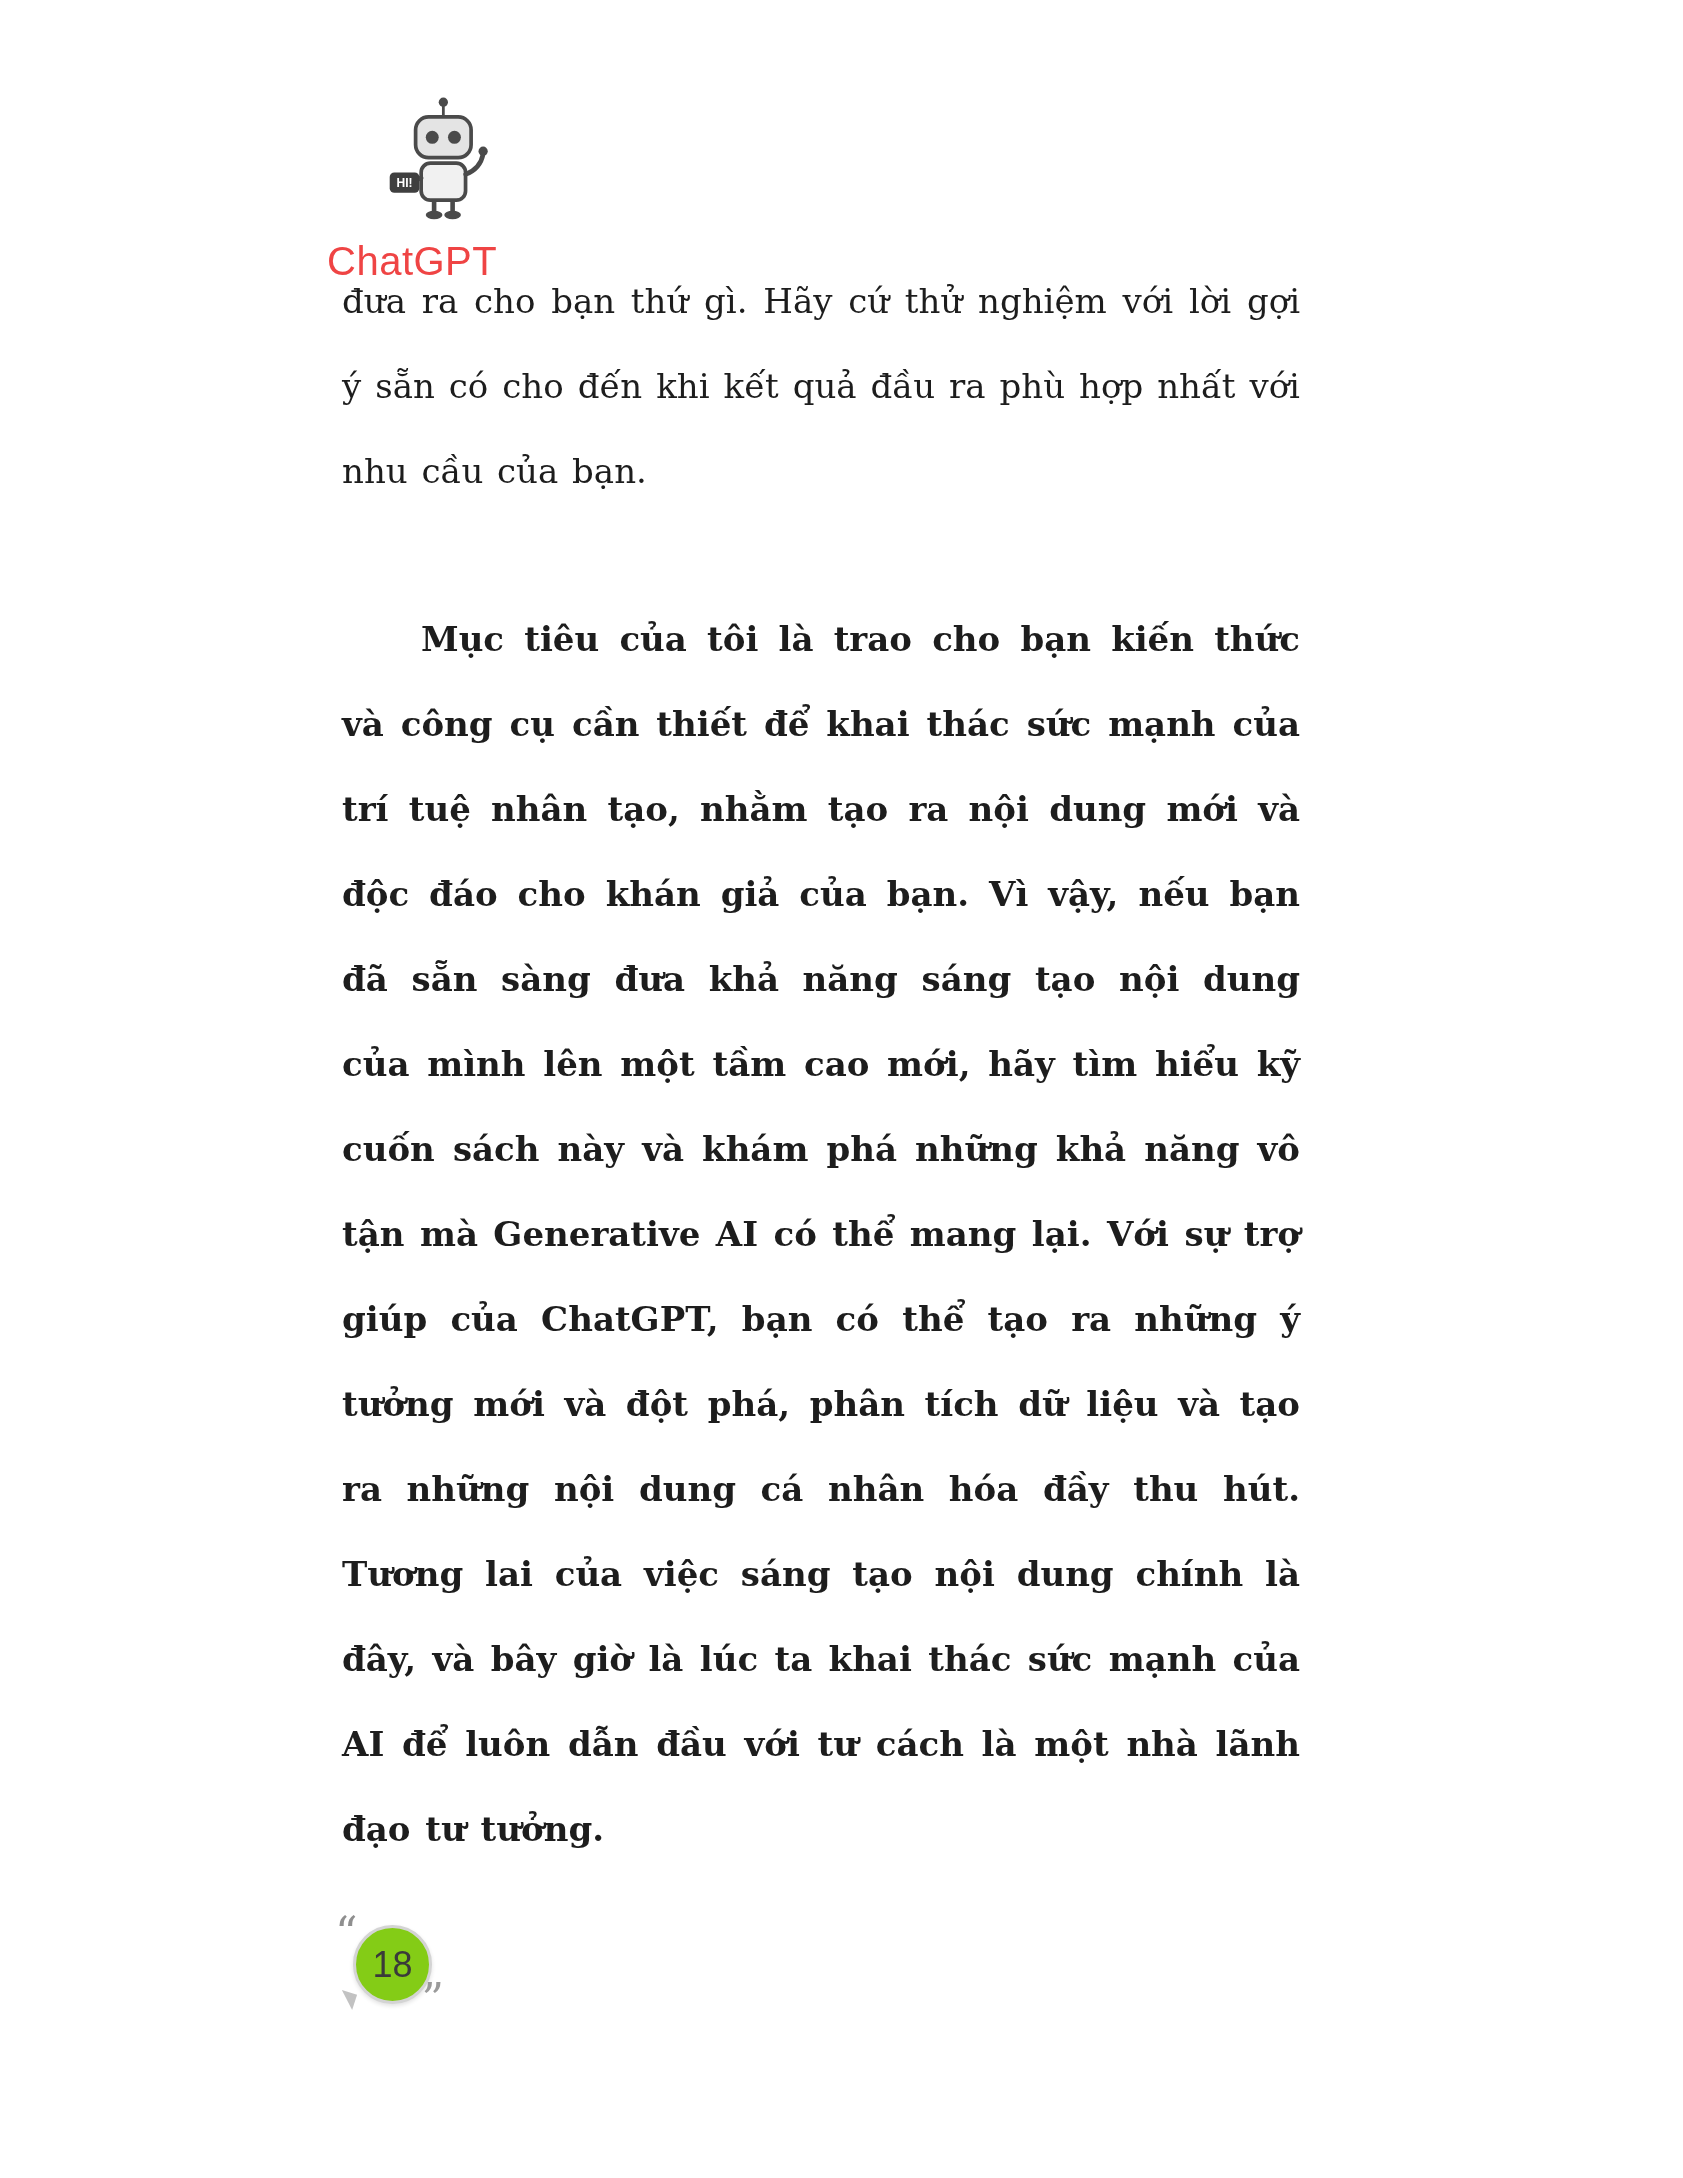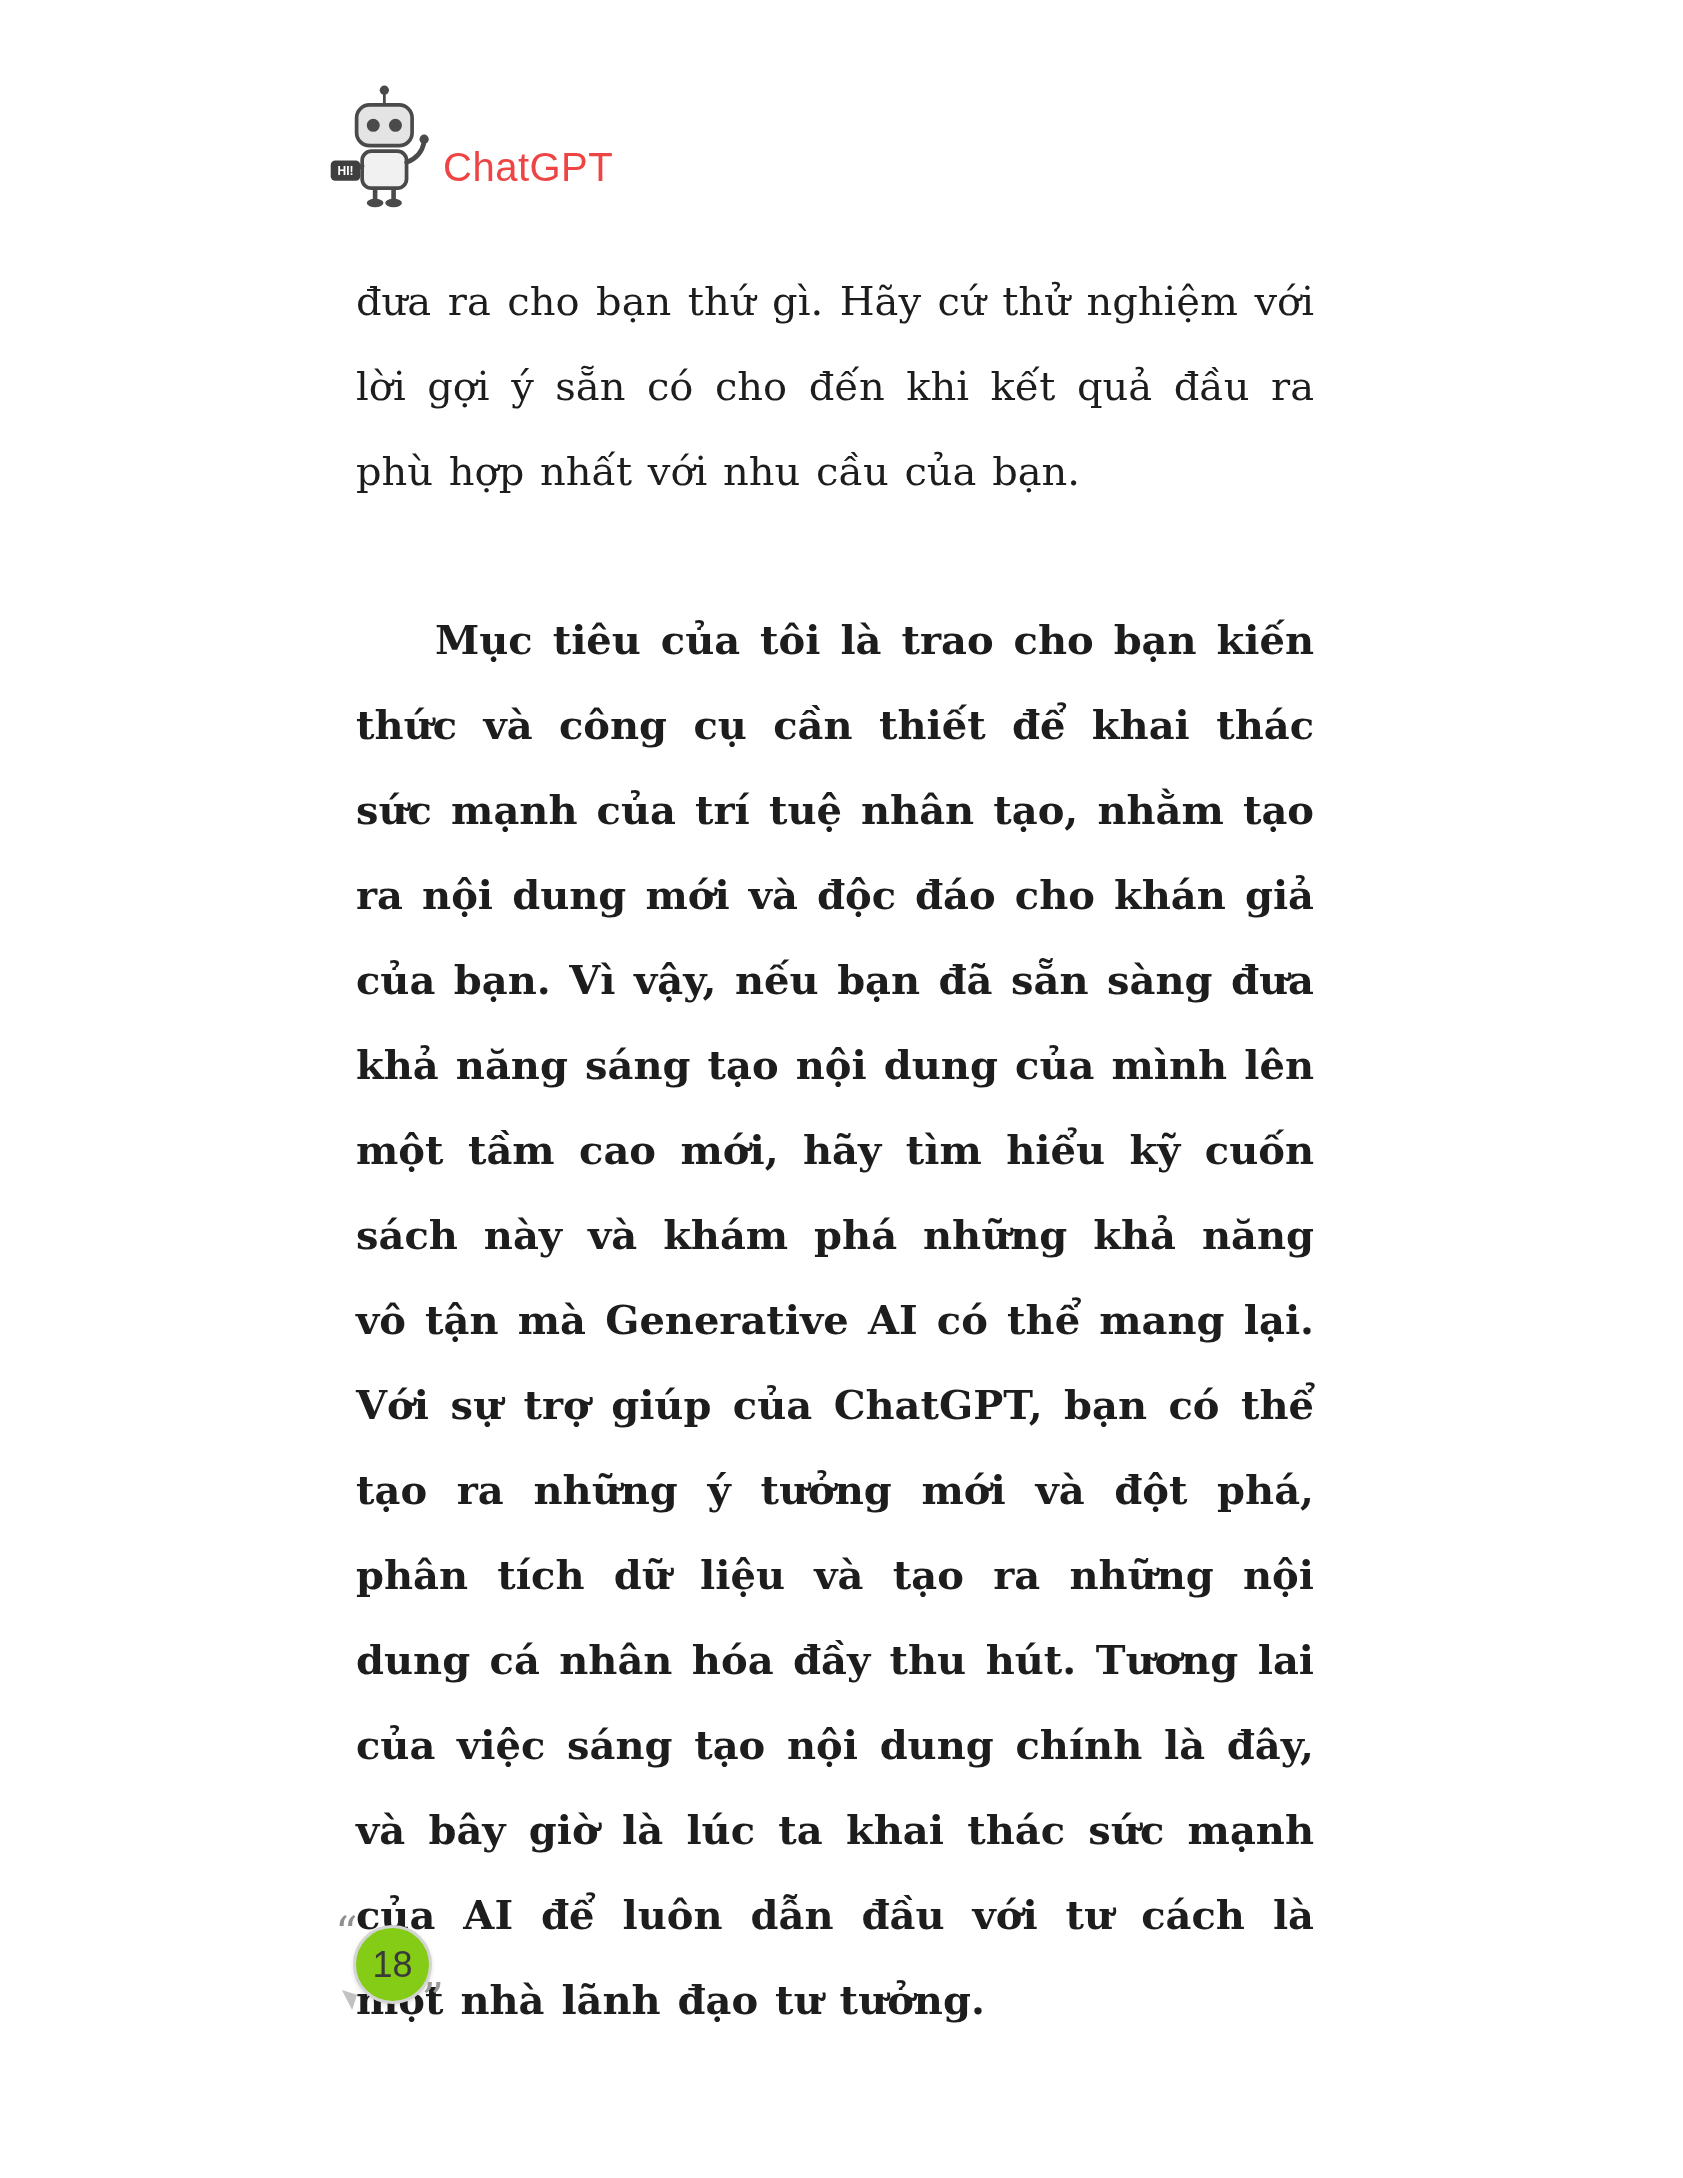--- a/index.html
+++ b/index.html
@@ -13,24 +13,25 @@
     height: 2178px;
     background: #ffffff;
     overflow: hidden;
     font-family: "DejaVu Serif", serif;
   }
 
   
   .page-header {
     position: absolute;
     left: 327px;
-    top: 82px;
+    top: 94px;
     display: flex;
     align-items: flex-end;
-    gap: 5px;
+    gap: 16px;
+    flex-direction: column;
   }
   .robot-wrap {
     width: 111px;
     height: 131px;
     display: inline-block;
   }
   .brand {
     font-family: "Liberation Sans", sans-serif;
     font-size: 40px;
     color: #ef4444;
@@ -39,25 +40,24 @@
     line-height: 1;
   }
 
   
   .body-text {
     position: absolute;
     left: 342px;
     top: 259px;
     width: 958px;
     color: #1d1d1d;
-    font-size: 40px;
+    font-size: 34px;
     line-height: 85px;
     text-align: justify;
     word-spacing: 3px;
-    margin-left: 14px;
   }
   .para {
     margin: 0;
   }
   .para + .para {
     margin-top: 83px;
   }
   .para.indent {
     text-indent: 79px;
     font-weight: bold;

